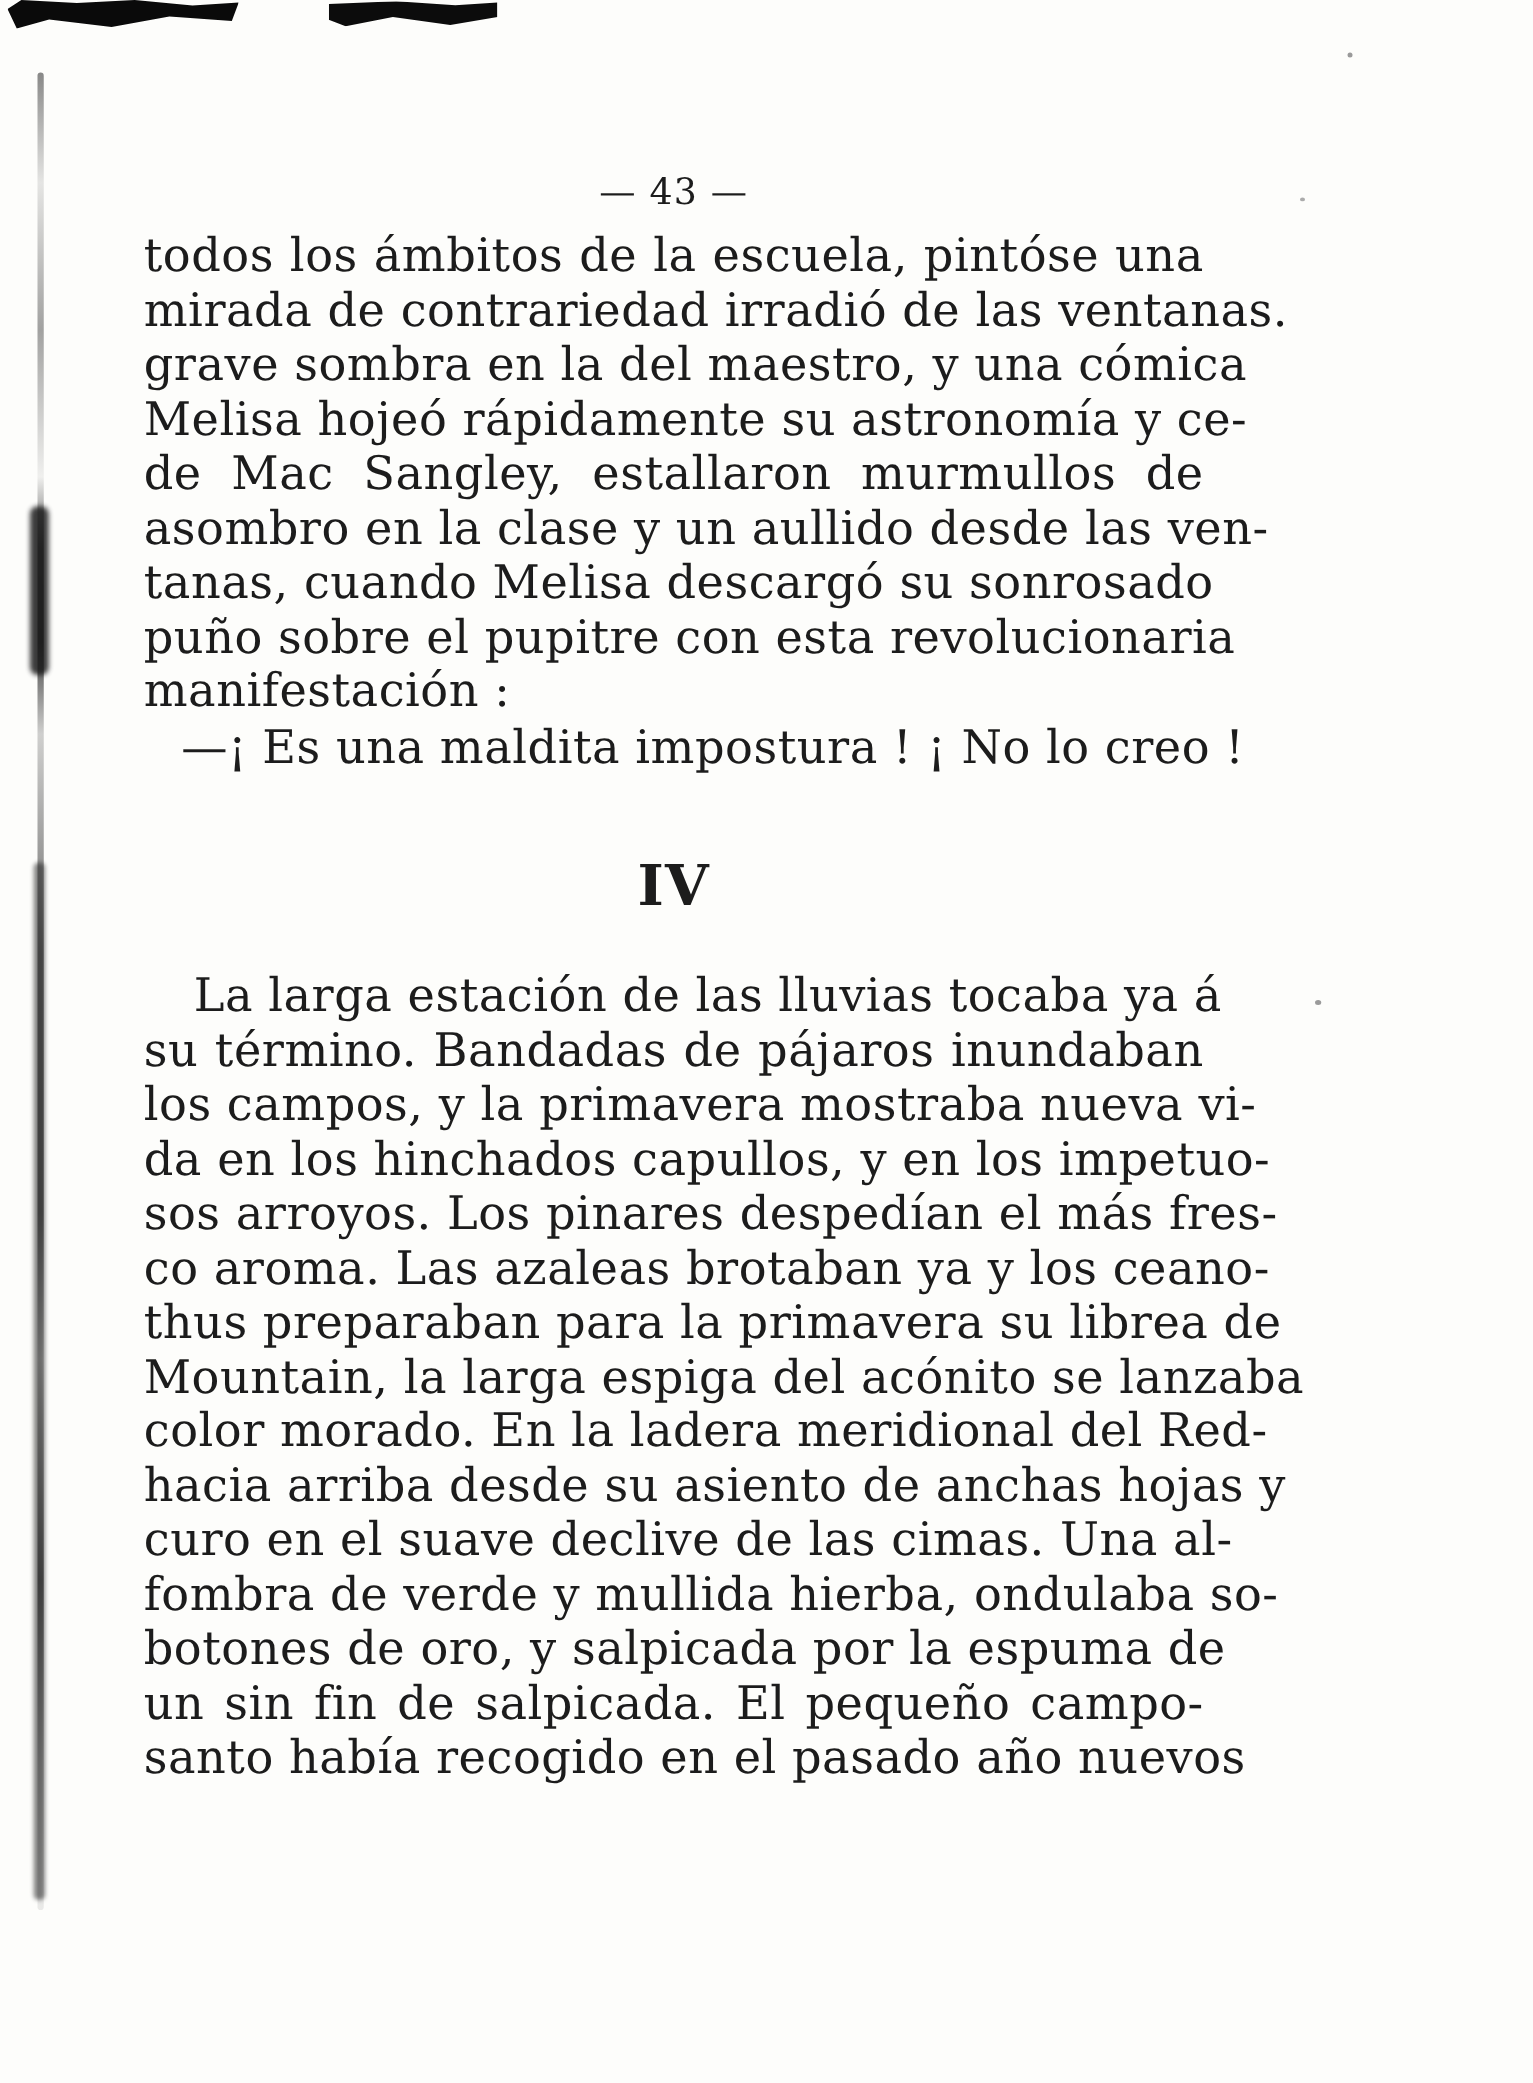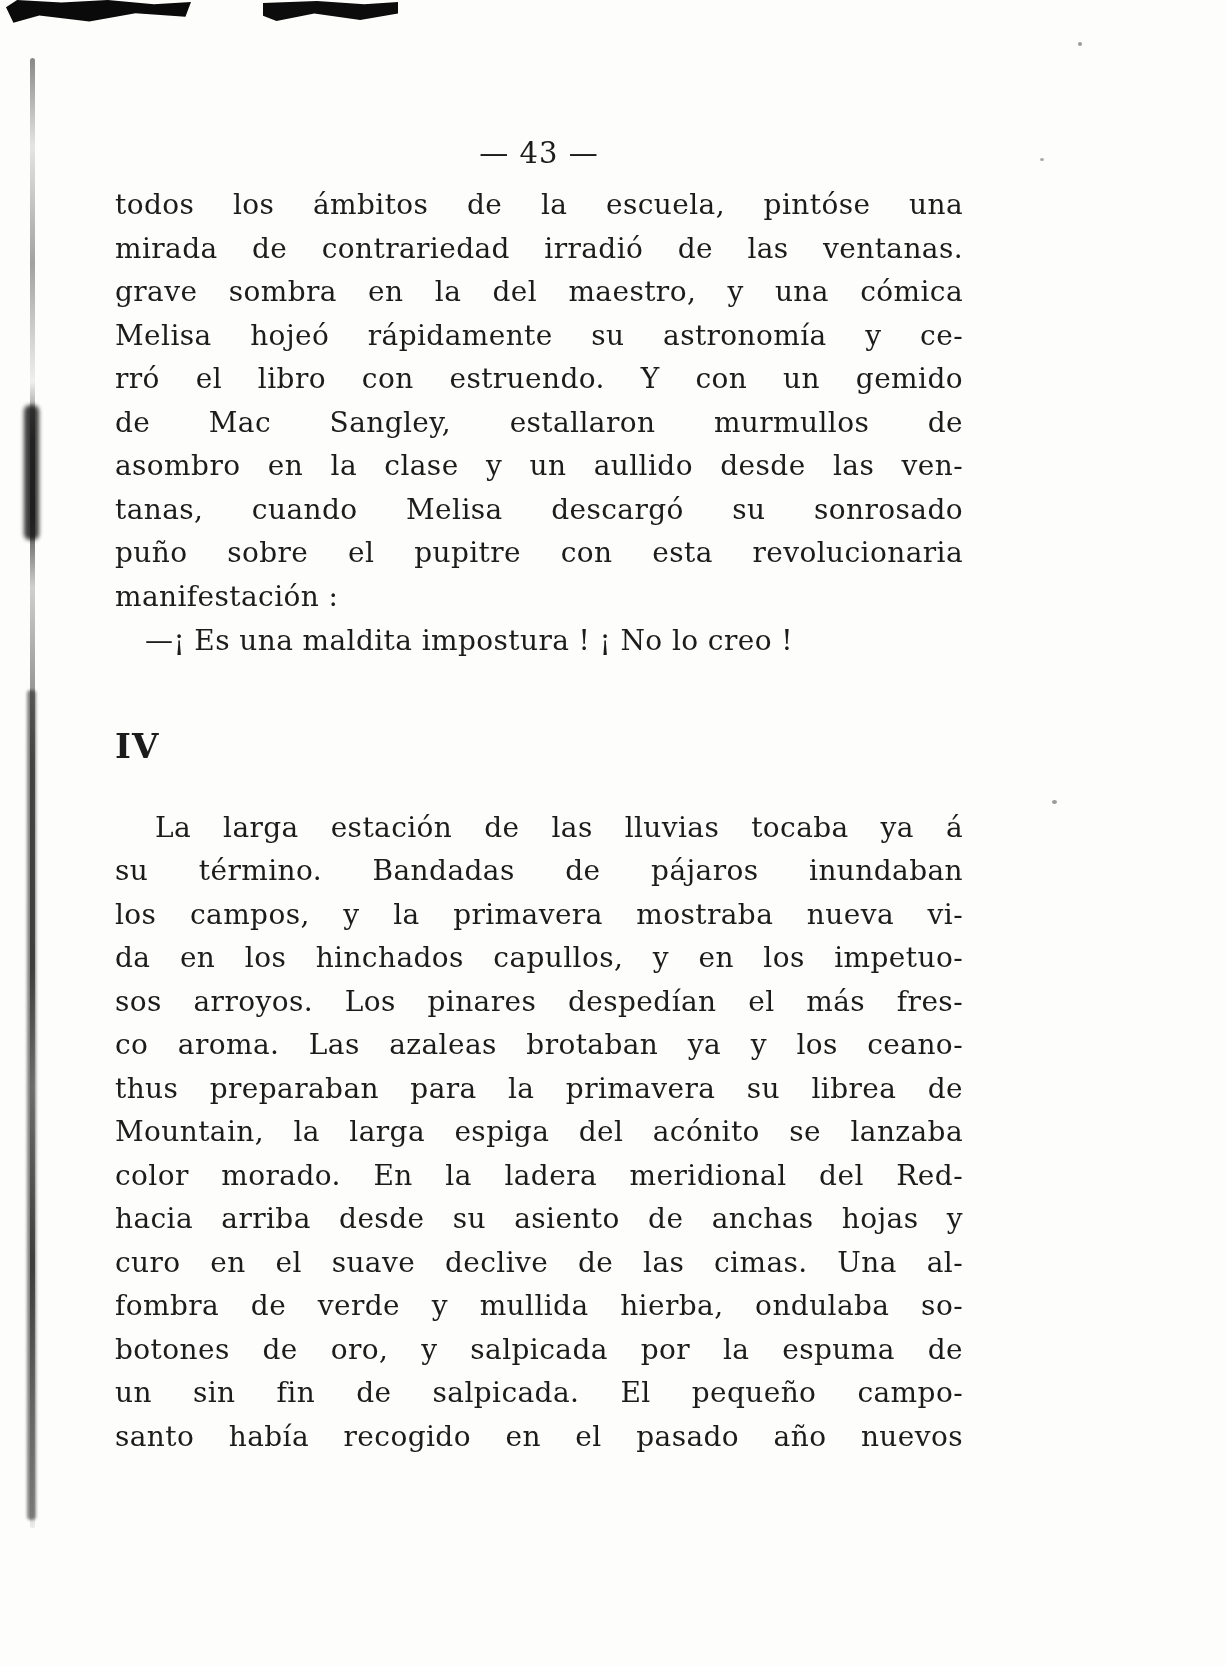--- a/index.html
+++ b/index.html
@@ -77,39 +77,39 @@
     top: 136px;
     width: 848px;
   }
   .page-number {
     text-align: center;
     font-size: 29px;
     letter-spacing: 1px;
     margin-bottom: 13px;
   }
   .para .line, .line {
-    font-size: 28px;
+    font-size: 37px;
     line-height: 43.5px;
     letter-spacing: 0.4px;
     text-align: justify;
     text-align-last: justify;
     white-space: nowrap;
   }
   .para1 .line:last-child {
     text-align-last: left;
   }
   .dialogue {
     text-align-last: left;
     padding-left: 30px;
     margin-top: 1px;
   }
   .section-heading {
-    font-size: 34px;
+    font-size: 45px;
     font-weight: bold;
-    text-align: left;
+    text-align: center;
     letter-spacing: 1px;
     margin: 63px 0 40px 0;
   }
   .para2 .line:first-child {
     text-indent: 40px;
   }
 </style>
 </head>
 <body>
 
@@ -125,21 +125,20 @@
   <div class="artifact dot-3"></div>
 
   <div class="content">
     <div class="page-number">— 43 —</div>
 
     <div class="para para1">
         <div class="line">todos los ámbitos de la escuela, pintóse una</div>
         <div class="line">mirada de contrariedad irradió de las ventanas.</div>
         <div class="line">grave sombra en la del maestro, y una cómica</div>
         <div class="line">Melisa hojeó rápidamente su astronomía y ce-</div>
-        <div class="line">rró el libro con estruendo. Y con un gemido</div>
         <div class="line">de Mac Sangley, estallaron murmullos de</div>
         <div class="line">asombro en la clase y un aullido desde las ven-</div>
         <div class="line">tanas, cuando Melisa descargó su sonrosado</div>
         <div class="line">puño sobre el pupitre con esta revolucionaria</div>
         <div class="line">manifestación :</div>
       </div>
 
     <div class="line dialogue">—¡ Es una maldita impostura !  ¡ No lo creo !</div>
 
     <h2 class="section-heading">IV</h2>

